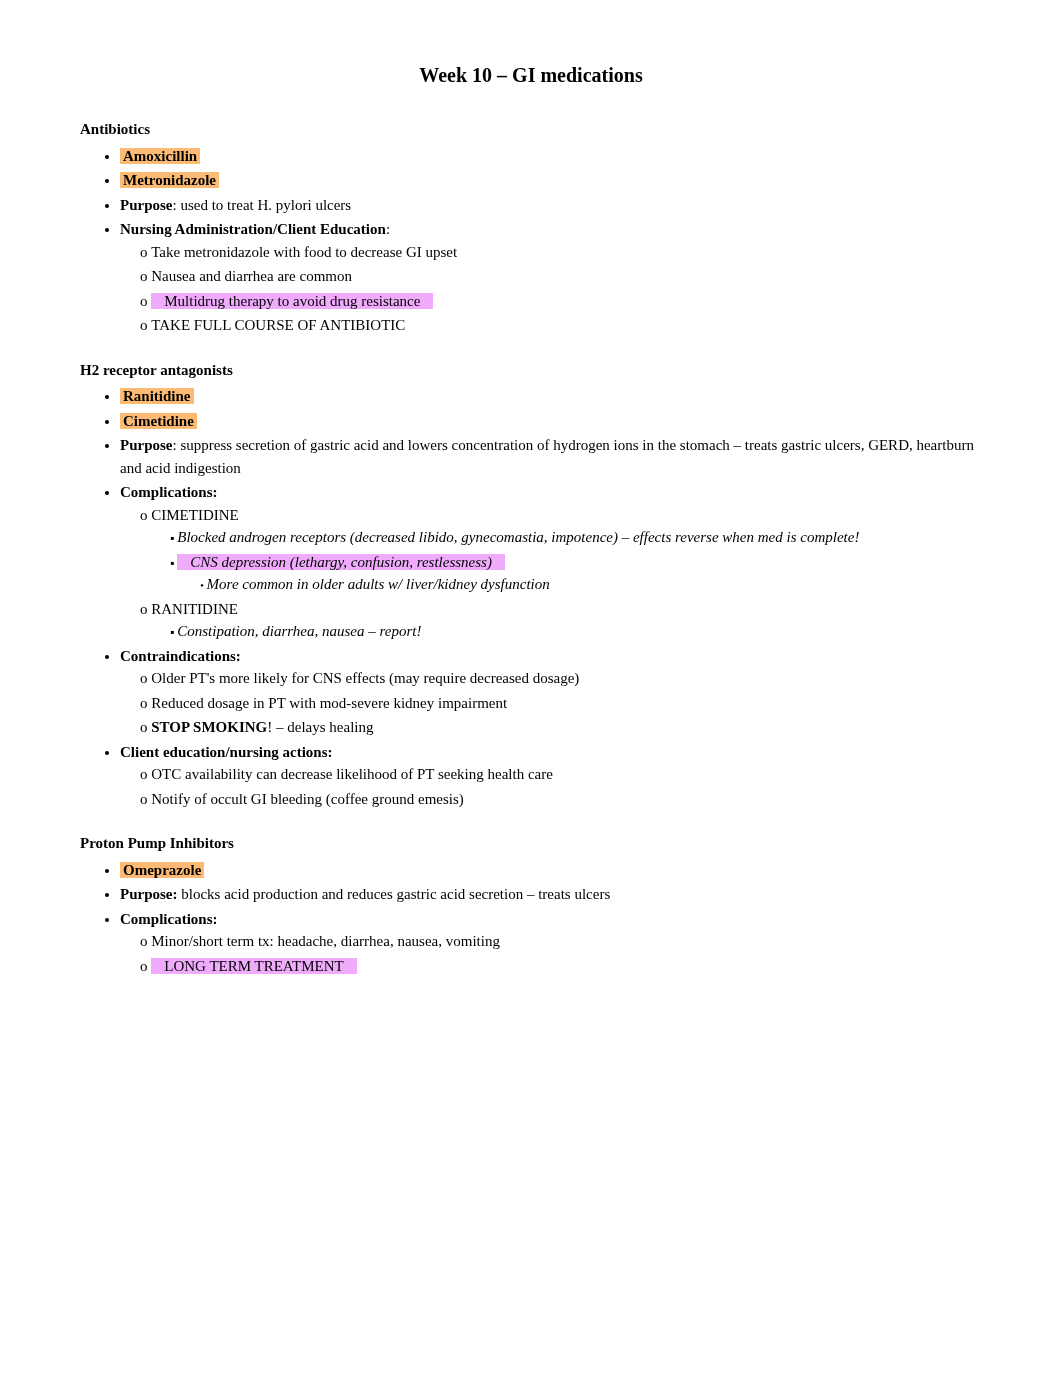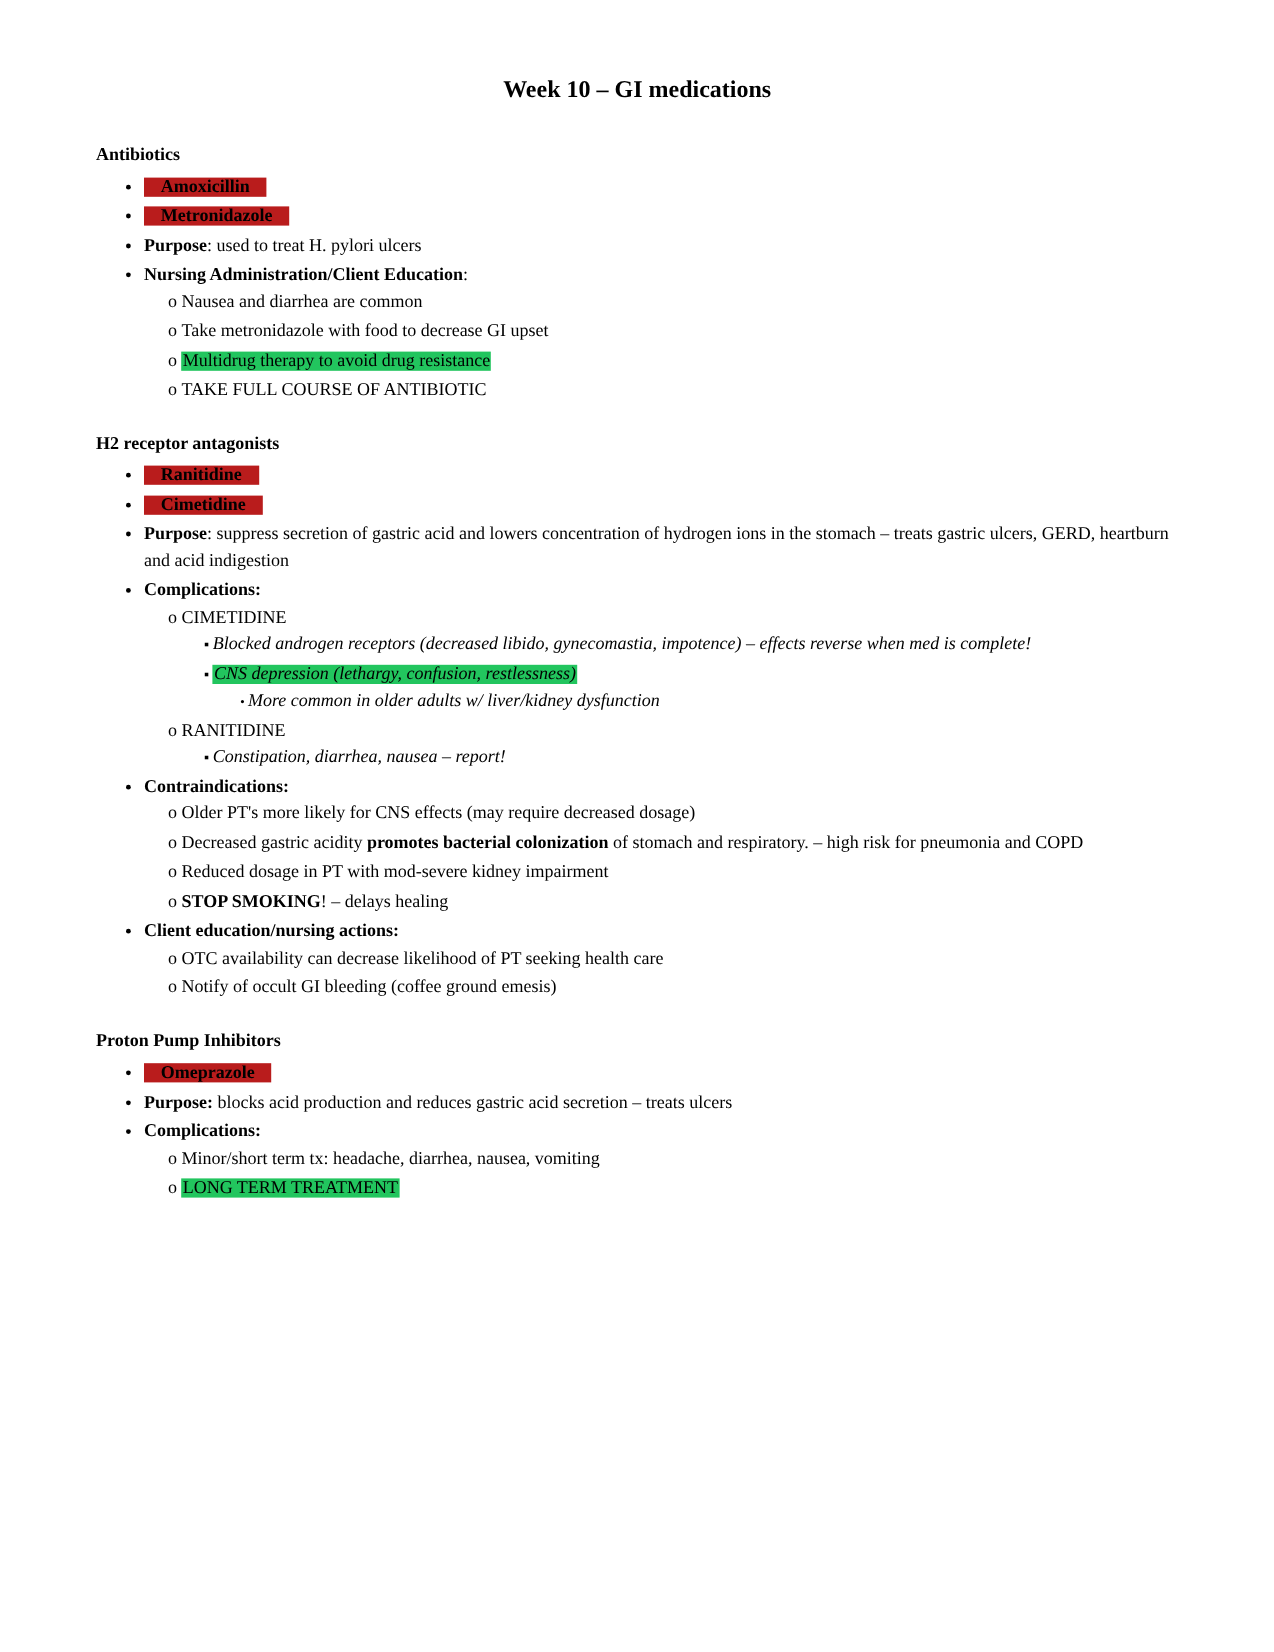--- a/index.html
+++ b/index.html
@@ -39,27 +39,27 @@
     ul.main-list {
       list-style-type: disc;
       margin-left: 40px;
     }
 
     ul.main-list > li {
       margin-bottom: 2px;
     }
 
     .highlight-cyan {
-      background-color: #b91c1c;
-      padding: 0 14px;
+      background-color: #fdba74;
+      padding: 0 3px;
     }
 
     .highlight-yellow {
-      background-color: #22c55e;
-      padding: 0 1px;
+      background-color: #f0abfc;
+      padding: 0 13px;
     }
 
     .sub-list {
       list-style: none;
       margin-left: 20px;
     }
 
     .sub-list > li::before {
       content: "o  ";
       font-family: serif;
@@ -113,22 +113,22 @@
     </li>
     <li>
       <span class="highlight-cyan"><b>Metronidazole</b></span>
     </li>
     <li>
       <b>Purpose</b>: used to treat H. pylori ulcers
     </li>
     <li>
       <b>Nursing Administration/Client Education</b>:
       <ul class="sub-list">
+        <li>Take metronidazole with food to decrease GI upset</li>
         <li>Nausea and diarrhea are common</li>
-        <li>Take metronidazole with food to decrease GI upset</li>
         <li><span class="highlight-yellow">Multidrug therapy to avoid drug resistance</span></li>
         <li>TAKE FULL COURSE OF ANTIBIOTIC</li>
       </ul>
     </li>
   </ul>
 </div>
 
 <div class="section">
   <div class="section-heading">H2 receptor antagonists</div>
   <ul class="main-list">
@@ -161,21 +161,20 @@
           <ul class="sub-sub-list">
             <li>Constipation, diarrhea, nausea – report!</li>
           </ul>
         </li>
       </ul>
     </li>
     <li>
       <b>Contraindications:</b>
       <ul class="sub-list">
         <li>Older PT's more likely for CNS effects (may require decreased dosage)</li>
-        <li>Decreased gastric acidity <b>promotes bacterial colonization</b> of stomach and respiratory. – high risk for pneumonia and COPD</li>
         <li>Reduced dosage in PT with mod-severe kidney impairment</li>
         <li><b>STOP SMOKING</b>! – delays healing</li>
       </ul>
     </li>
     <li>
       <b>Client education/nursing actions:</b>
       <ul class="sub-list">
         <li>OTC availability can decrease likelihood of PT seeking health care</li>
         <li>Notify of occult GI bleeding (coffee ground emesis)</li>
       </ul>

